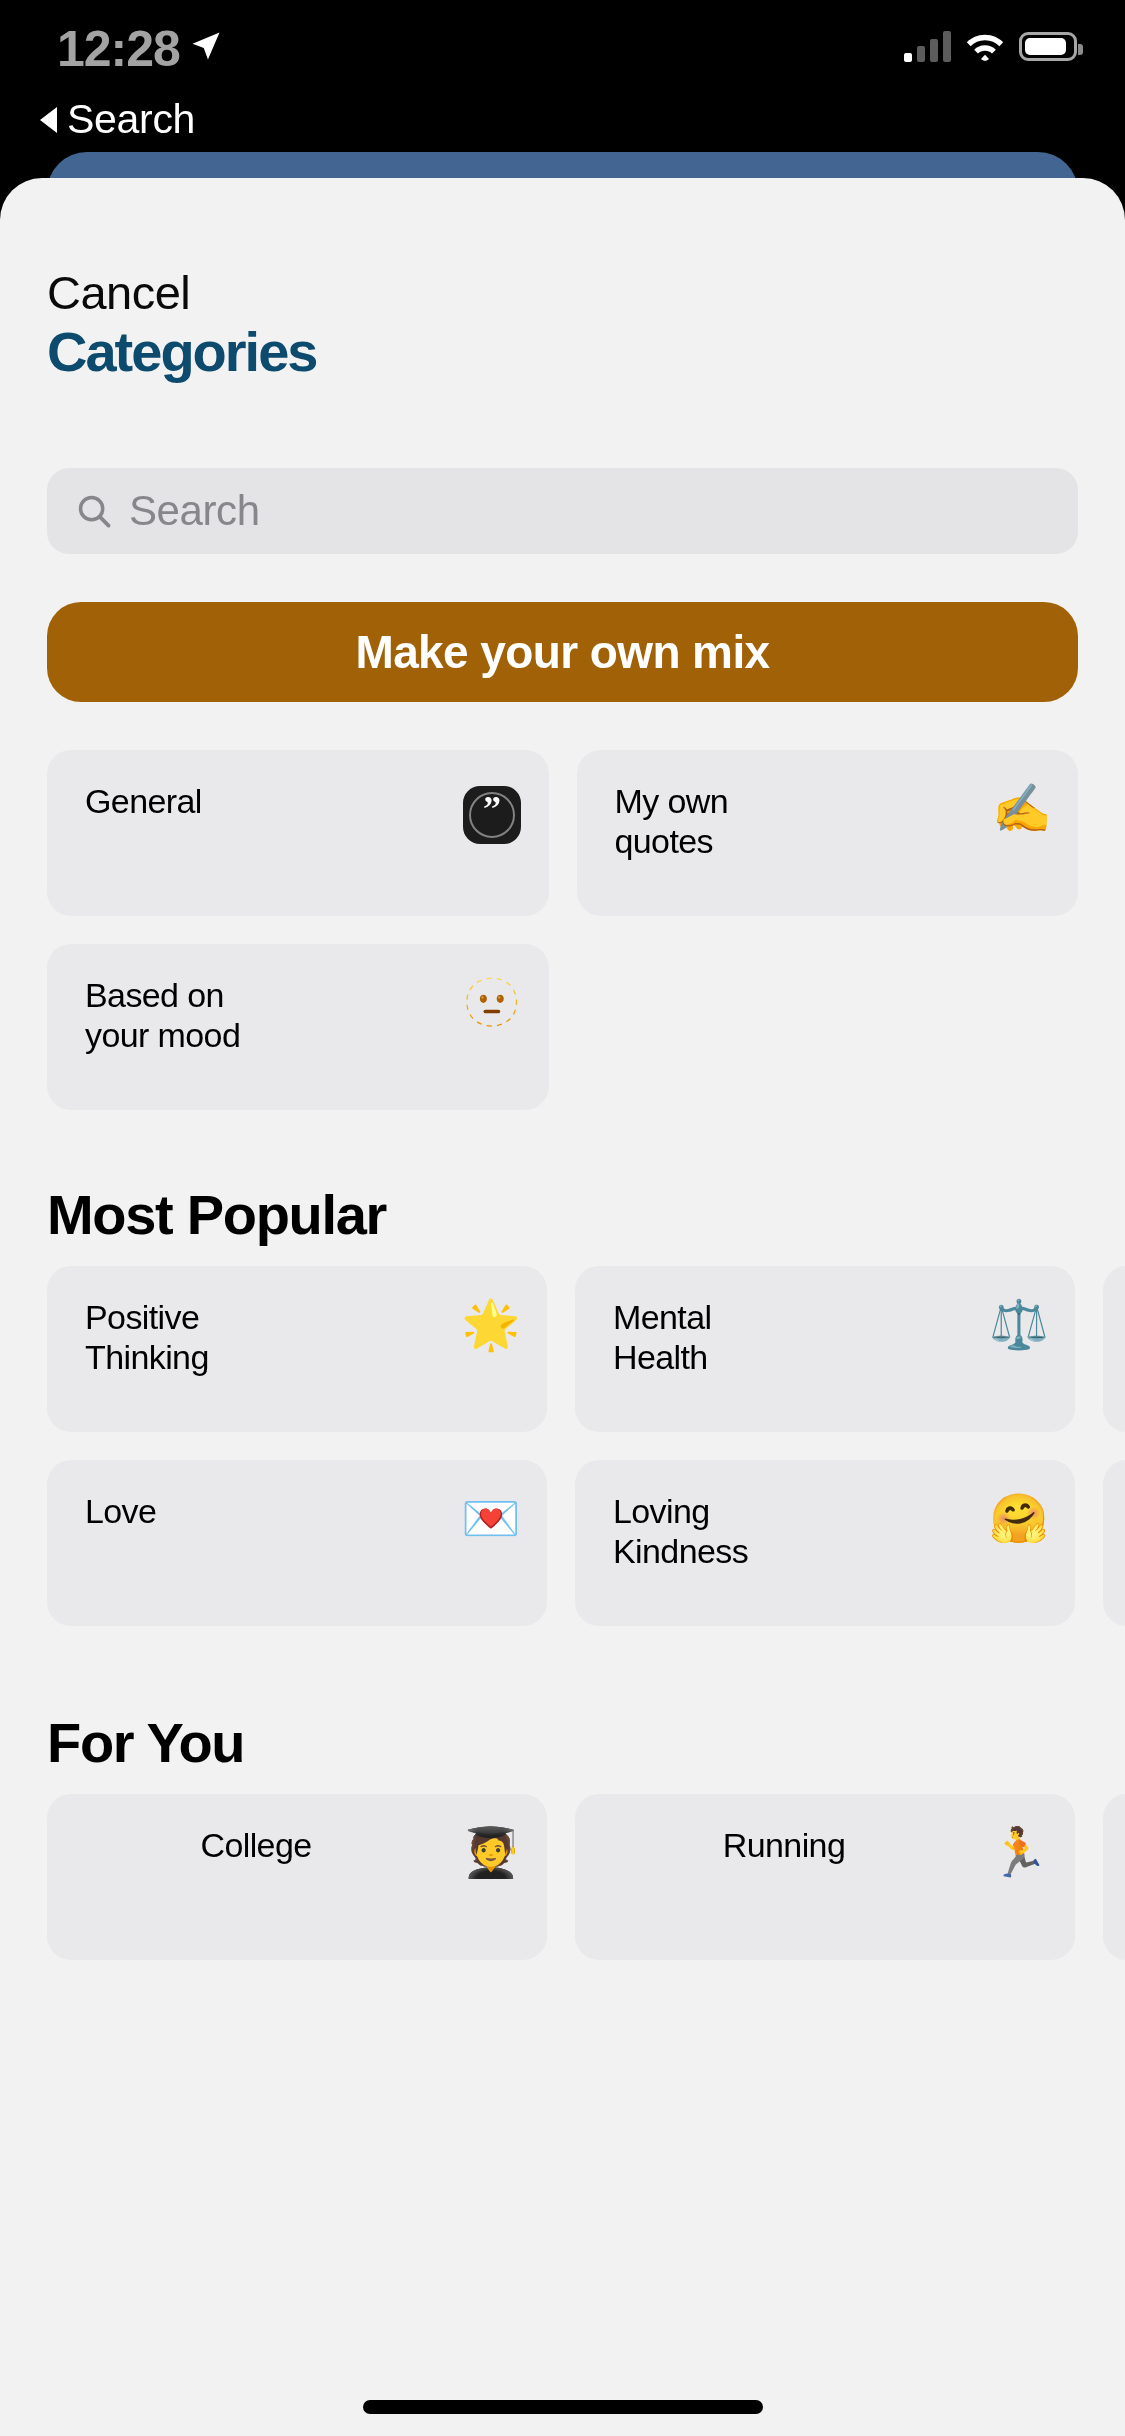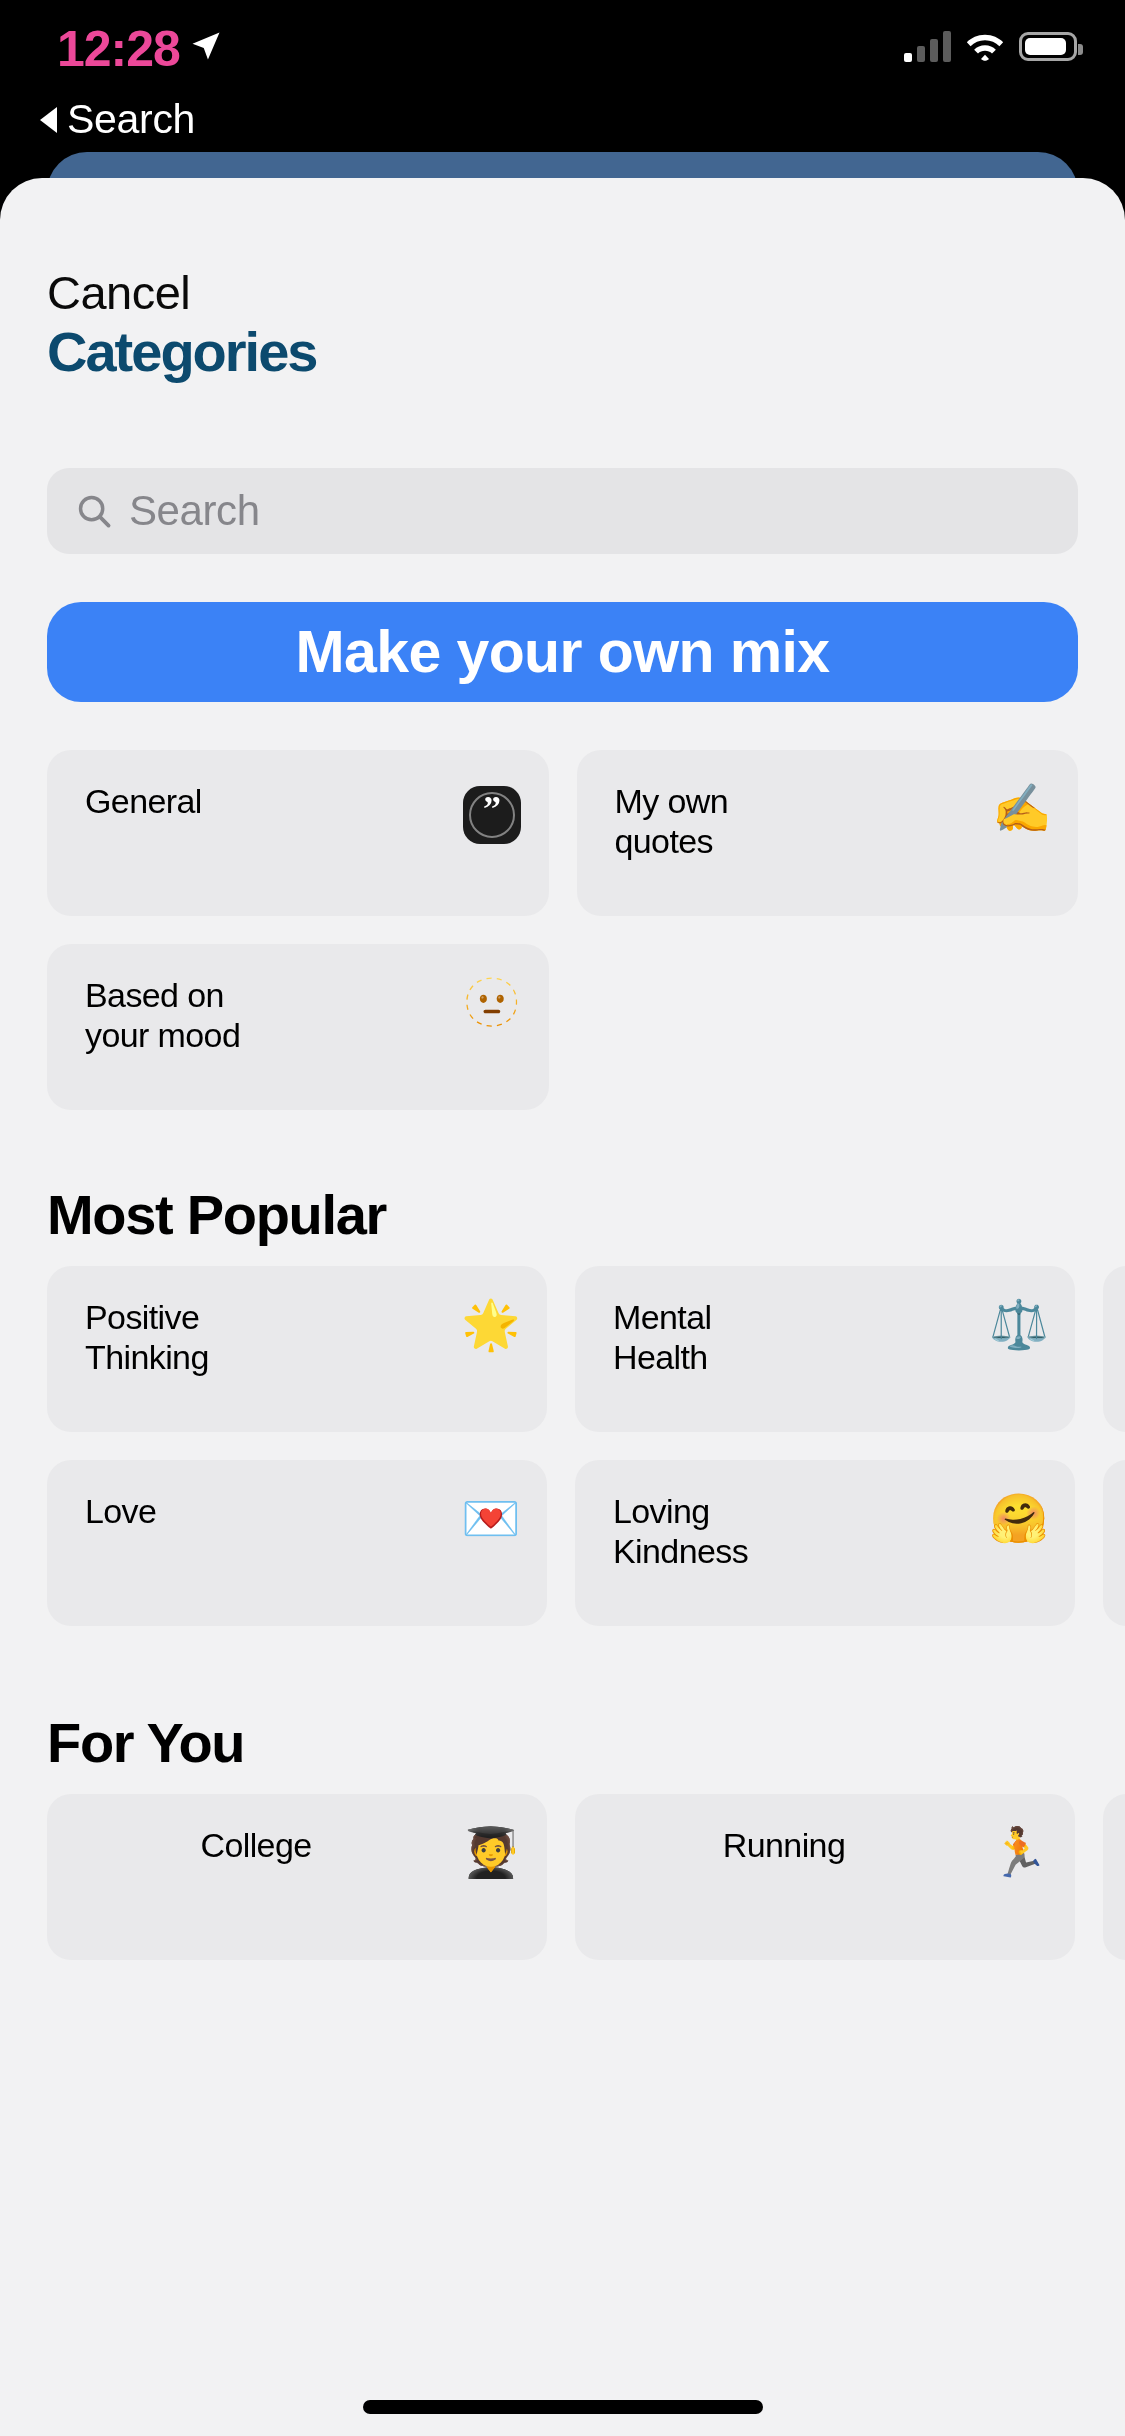--- a/index.html
+++ b/index.html
@@ -6,21 +6,21 @@
   html, body {
     width:1125px; height:2436px;
     background:#000;
     font-family:"Liberation Sans", sans-serif;
     overflow:hidden;
   }
 
   
   .statusbar{
     position:absolute; top:0; left:0; width:1125px; height:100px;
-    color:#ec4899;
+    color:#a3a3a3;
   }
   .sb-time{
     position:absolute; left:57px; top:20px;
     font-size:50px; font-weight:600; letter-spacing:-1px;
   }
   .sb-loc{
     position:absolute; left:188px; top:28px;
     width:36px; height:36px;
   }
   .sb-right{
@@ -96,23 +96,23 @@
   }
   .searchfield .sicon{ width:38px; height:38px; flex:none; }
   .searchfield .sph{
     font-size:42px; color:#86868b; letter-spacing:-.4px;
   }
 
   
   .mixbtn{
     position:absolute; top:252px; left:47px;
     width:1031px; height:100px;
-    background:#3b82f6; border-radius:34px;
+    background:#a16207; border-radius:34px;
     display:flex; align-items:center; justify-content:center;
-    color:#fff; font-size:59px; font-weight:bold; letter-spacing:-.6px;
+    color:#fff; font-size:46px; font-weight:bold; letter-spacing:-.6px;
   }
 
   
   .card{
     background:#e9e9eb; border-radius:24px;
     position:relative;
   }
   .card .ctext{
     position:absolute; left:38px; top:32px; right:120px;
     font-size:34px; color:#000; letter-spacing:-.6px; line-height:1.17;

